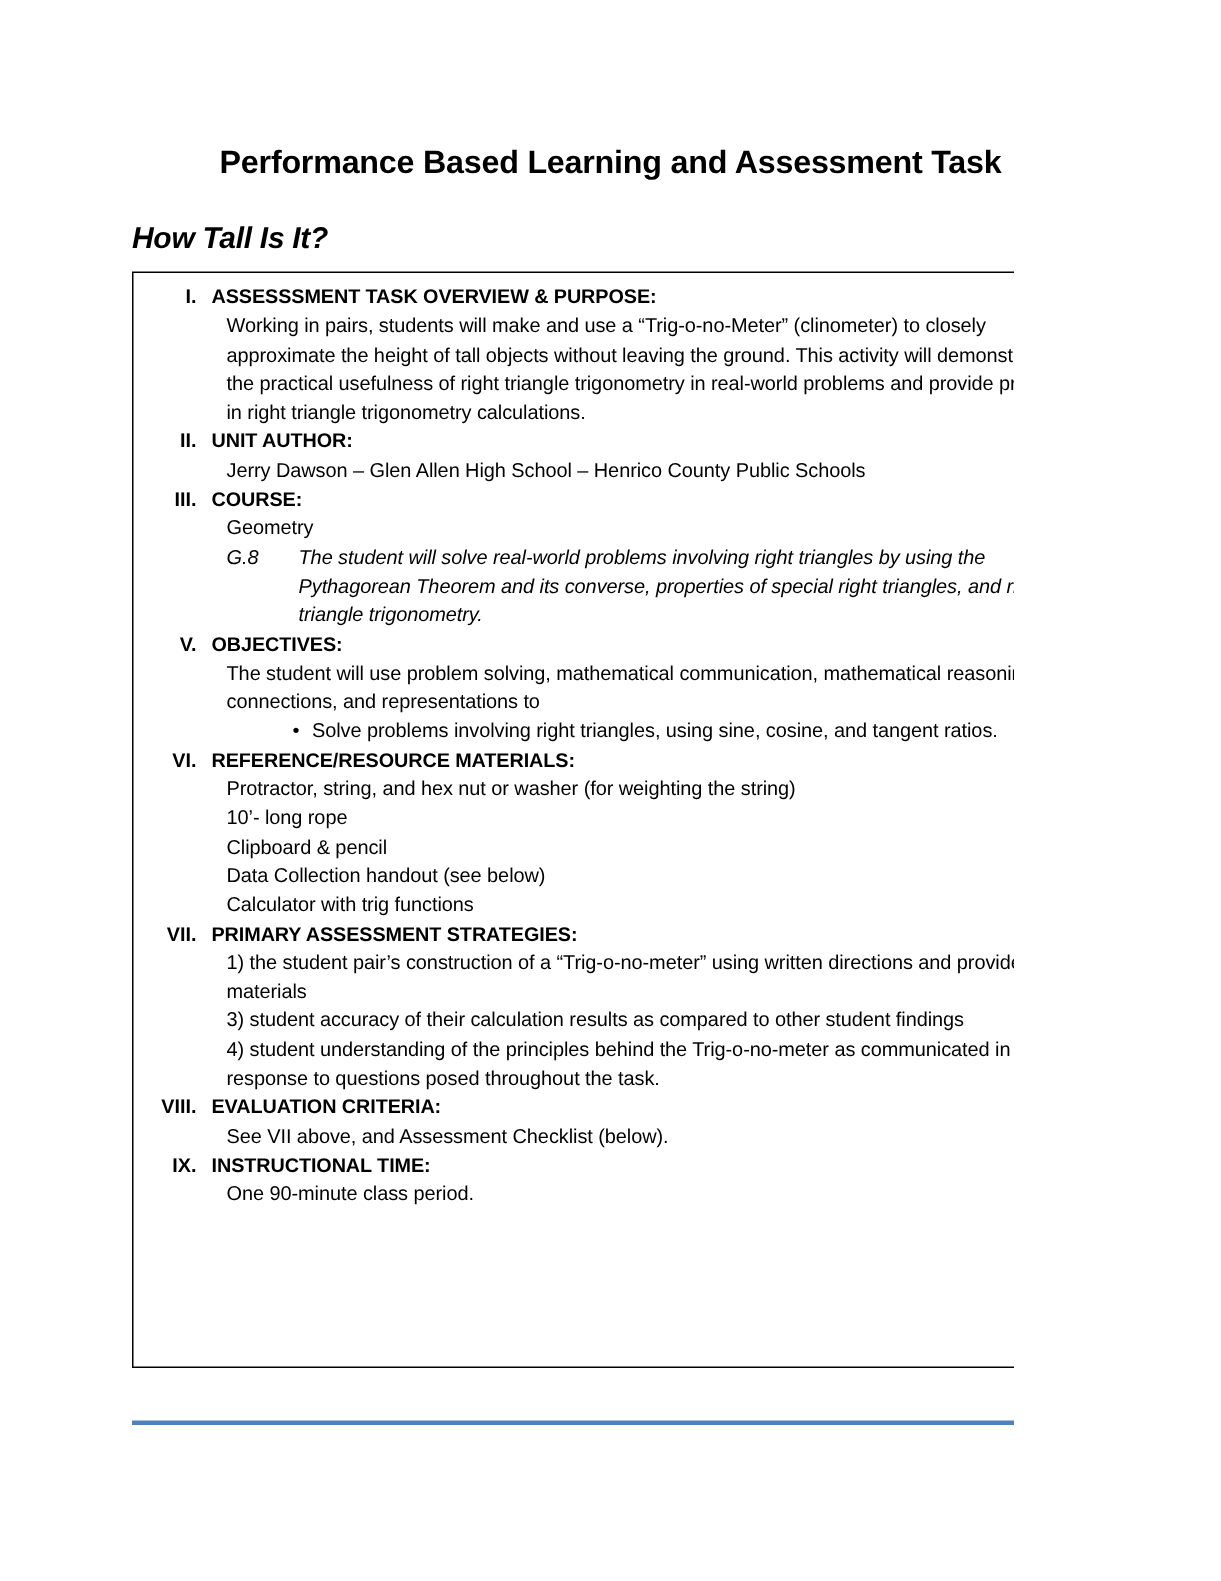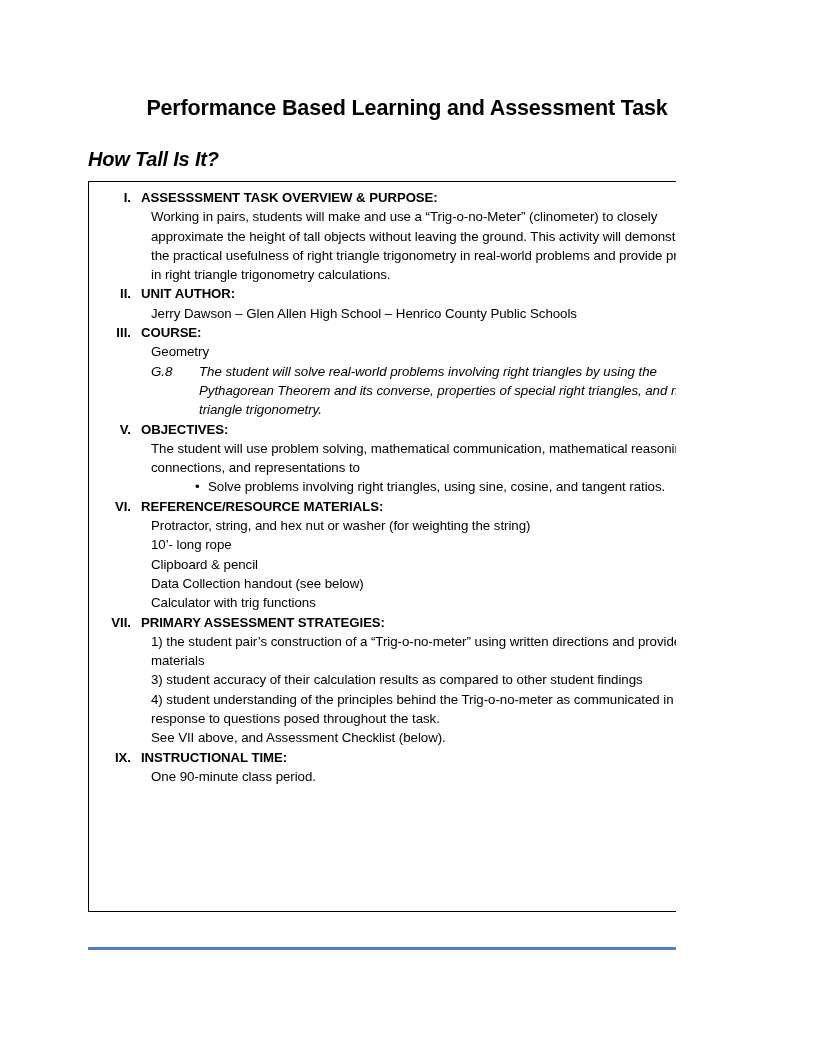--- a/index.html
+++ b/index.html
@@ -234,20 +234,24 @@
         <div class="sec-title">PRIMARY ASSESSMENT STRATEGIES:</div>
       </div>
       <div class="sec-body">
         <p class="para">1)  the student pair’s construction of a “Trig-o-no-meter” using written directions and provided materials</p>
         <p class="para">3) student accuracy of their calculation results as compared to other student findings</p>
         <p class="para">4) student understanding of the principles behind the Trig-o-no-meter as communicated in response to questions posed throughout the task.</p>
       </div>
     </div>
 
     <div class="section">
+      <div class="sec-head">
+        <div class="sec-numeral">VIII.</div>
+        <div class="sec-title">EVALUATION CRITERIA:</div>
+      </div>
       <div class="sec-body">
         <p class="para">See VII above, and Assessment Checklist (below).</p>
       </div>
     </div>
 
     <div class="section spaced">
       <div class="sec-head">
         <div class="sec-numeral">IX.</div>
         <div class="sec-title">INSTRUCTIONAL TIME:</div>
       </div>

